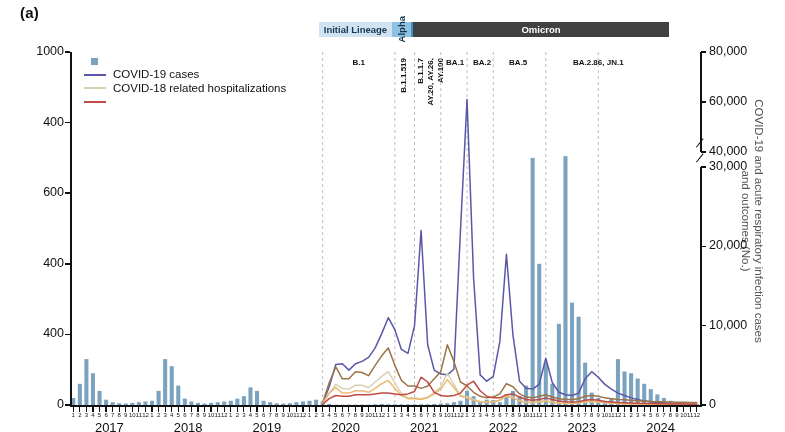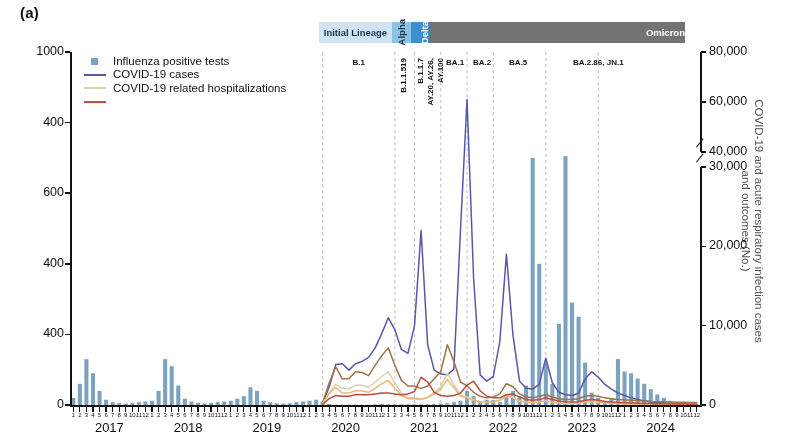--- a/index.html
+++ b/index.html
@@ -14,21 +14,21 @@
   .axis-line{position:absolute;background:#111;}
   .tick{position:absolute;background:#111;}
   .ylabel-right{position:absolute;left:765px;top:96px;width:250px;
     transform:rotate(90deg);transform-origin:0 0;text-align:center;
     font-size:11.5px;line-height:12.5px;color:#555;}
   .ytick-lab{position:absolute;font-size:12.5px;text-align:right;white-space:nowrap;}
   .ytick-lab.r{text-align:left;}
 
   
   #variant-band{position:absolute;left:318px;top:22px;height:30px;}
-  .vseg{position:absolute;top:0;height:21px;display:flex;align-items:center;justify-content:center;
+  .vseg{position:absolute;top:0;height:15px;display:flex;align-items:center;justify-content:center;
         font-size:9.5px;font-weight:bold;}
   .vseg.vert span{writing-mode:vertical-rl;transform:rotate(180deg);}
   .sublab{position:absolute;font-size:8px;font-weight:bold;color:#111;white-space:nowrap;}
   .sublab.vert{writing-mode:vertical-rl;transform:rotate(180deg);}
 
   
   #legend{position:absolute;left:84px;top:54px;}
   .lg-row{display:flex;align-items:center;height:13.6px;}
   .lg-key{width:22px;height:11px;position:relative;margin-right:7px;flex:0 0 22px;}
   .lg-key i{position:absolute;left:0;right:0;top:5px;height:2px;display:block;}
@@ -49,54 +49,53 @@
 <div id="variant-band" style="left: 0px; top: 22px; width: 785px; position: absolute; height: 30px;">
     <div class="vseg" style="left: 319.375px; width: 72.1875px; background: rgb(207, 227, 243); color: rgb(22, 54, 79);">
       <span>Initial Lineage</span>
     </div>
     <div class="vseg vert" style="left: 391.562px; width: 19.6875px; background: rgb(143, 193, 227); color: rgb(22, 54, 79);">
       <span>Alpha</span>
     </div>
     <div class="vseg vert" style="left: 411.25px; width: 26.25px; background: rgb(61, 144, 204); color: rgb(255, 255, 255);">
       <span>Delta</span>
     </div>
-    <div class="vseg" style="left: 429px; width: 255.938px; background: #737373; color: rgb(255, 255, 255); justify-content: flex-end;">
+    <div class="vseg" style="left: 413px; width: 255.938px; background: #404040; color: rgb(255, 255, 255);">
       <span>Omicron</span>
     </div>
   </div>
 <div id="sublineage-labels" style="position: absolute; left: 0px; top: 0px; width: 785px; height: 120px; padding-left: 12px;">
     <div class="sublab" style="left: 330.75px; top: 58px; width: 56px; text-align: center;">B.1</div>
     <div class="sublab vert" style="left: 398.719px; top: 58px;">B.1.1.519</div>
     <div class="sublab vert" style="left: 415.781px; top: 58px;">B.1.1.7</div>
     <div class="sublab vert" style="left: 426.281px; top: 58px;">AY.20, AY.26,</div>
     <div class="sublab vert" style="left: 436.125px; top: 58px;">AY.100</div>
     <div class="sublab" style="left: 427.219px; top: 58px; width: 56px; text-align: center;">BA.1</div>
     <div class="sublab" style="left: 454.125px; top: 58px; width: 56px; text-align: center;">BA.2</div>
     <div class="sublab" style="left: 490.219px; top: 58px; width: 56px; text-align: center;">BA.5</div>
     <div class="sublab" style="left: 570.281px; top: 58px; width: 56px; text-align: center;">BA.2.86, JN.1</div>
   </div>
 
 <div id="legend">
     <div class="lg-row">
       <div class="lg-key">
         <b style="background: rgb(123, 163, 191);"></b>
       </div>
-      <div class="lg-txt">Influenza positive tests</div>
     </div>
     <div class="lg-row">
       <div class="lg-key">
         <i style="background: rgb(91, 87, 168);"></i>
       </div>
       <div class="lg-txt">COVID-19 cases</div>
     </div>
     <div class="lg-row">
       <div class="lg-key">
         <i style="background: rgb(216, 210, 176);"></i>
       </div>
-      <div class="lg-txt">COVID-19 related hospitalizations</div>
+      <div class="lg-txt">COVID-18 related hospitalizations</div>
     </div>
     <div class="lg-row">
       <div class="lg-key">
         <i style="background: rgb(191, 75, 68);"></i>
       </div>
     </div>
   </div>
 
 <div class="ylabel-right">COVID-19 and acute respiratory infection cases and outcomes (No.)</div>
 

